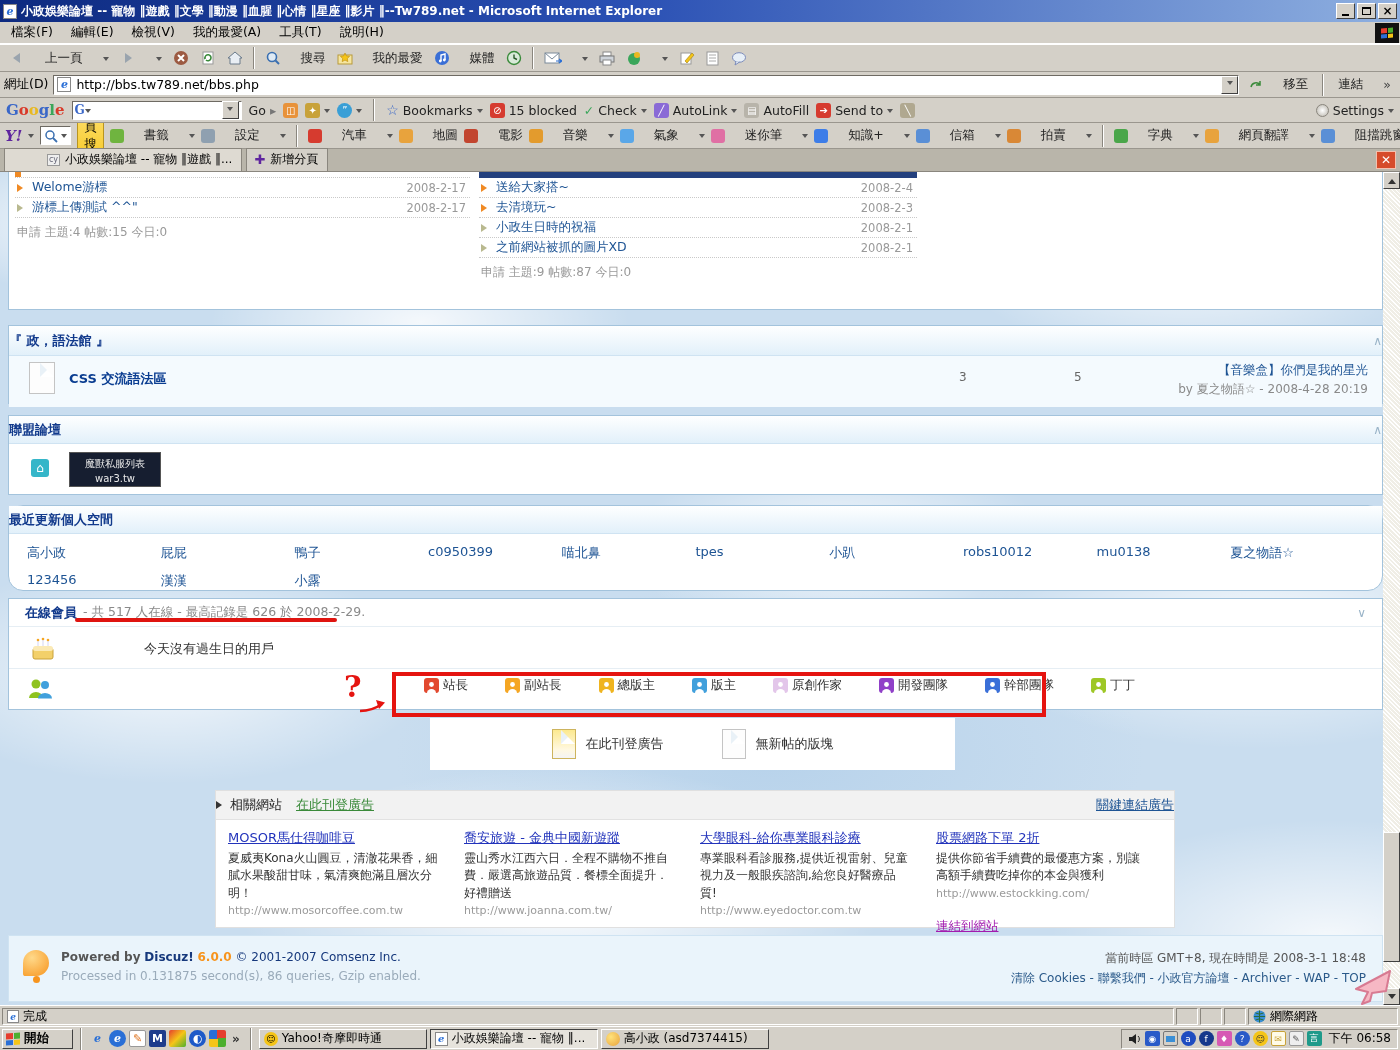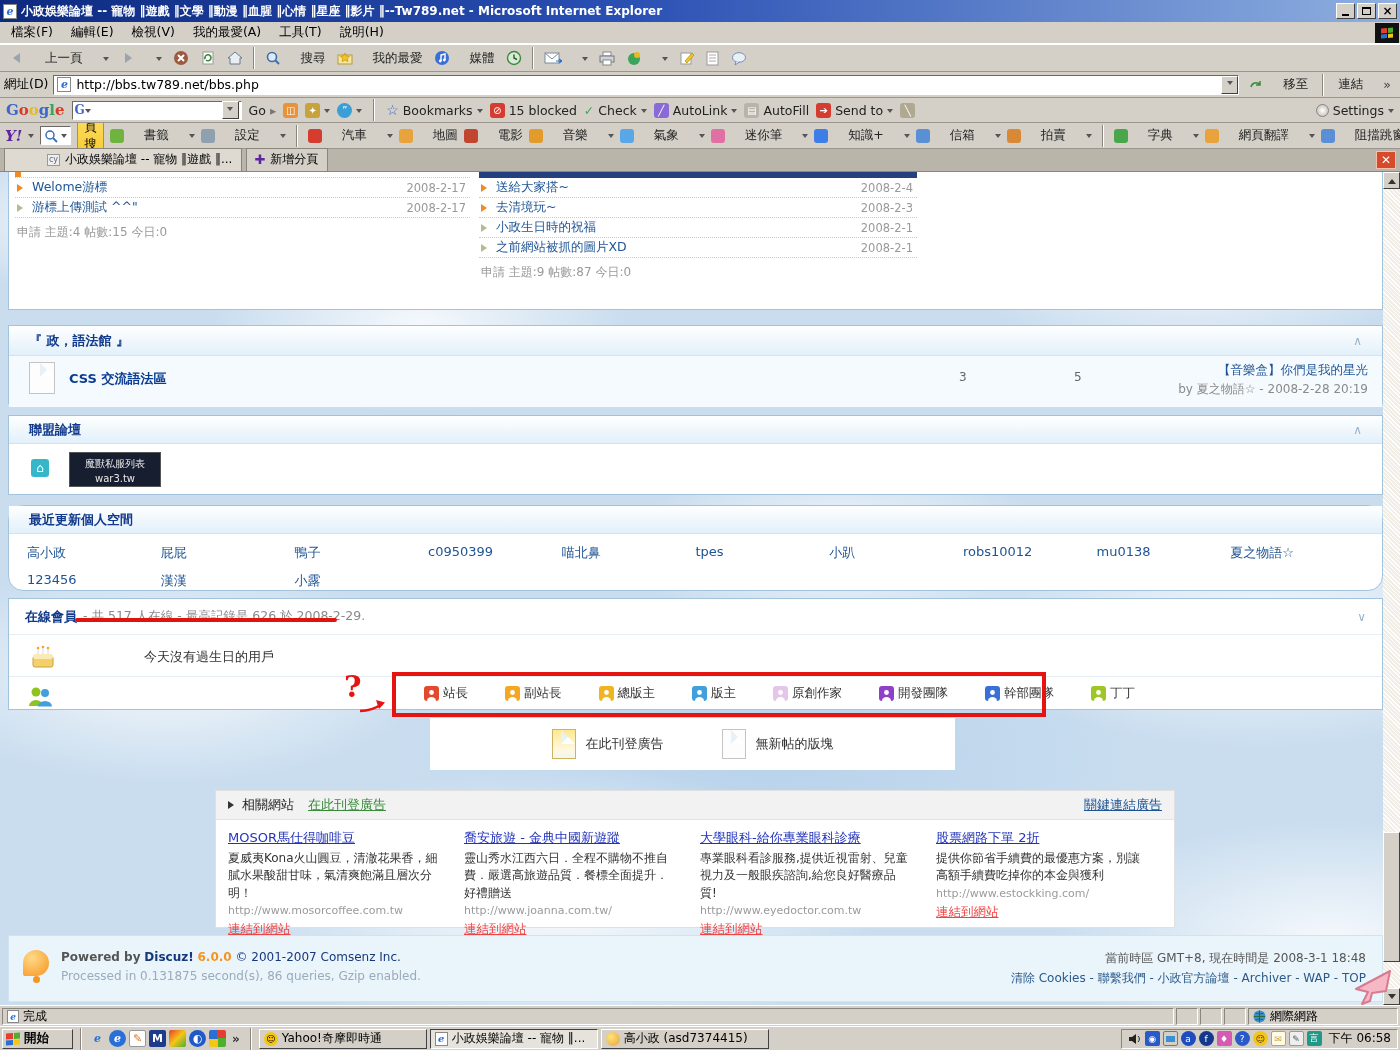--- a/index.html
+++ b/index.html
@@ -99,21 +99,21 @@
       radial-gradient(ellipse 340px 150px at 85% 10%, rgba(255,255,255,.85), rgba(255,255,255,0) 70%),
       radial-gradient(ellipse 300px 140px at 60% 45%, rgba(255,255,255,.75), rgba(255,255,255,0) 70%),
       radial-gradient(ellipse 380px 160px at 12% 60%, rgba(255,255,255,.8),  rgba(255,255,255,0) 70%),
       radial-gradient(ellipse 420px 170px at 90% 55%, rgba(255,255,255,.8),  rgba(255,255,255,0) 70%),
       radial-gradient(ellipse 460px 200px at 40% 88%, rgba(255,255,255,.85), rgba(255,255,255,0) 70%),
       radial-gradient(ellipse 400px 170px at 95% 92%, rgba(255,255,255,.8),  rgba(255,255,255,0) 70%),
       radial-gradient(ellipse 500px 230px at 55% 70%, rgba(176,206,233,.7),  rgba(176,206,233,0) 75%);
   }
   .panel { position:absolute; left:8px; width:1375px; background:#fff; border:1px solid #A3C3DC; }
   .panel, .panel * { box-sizing:border-box; }
-  .phead { height:30px; display:flex; align-items:center; padding:0 20px;
+  .phead { height:30px; display:flex; align-items:center; padding:0 0;
     background:linear-gradient(#feffff,#e2f0fa); border-bottom:1px solid #cfe3f2;
     color:#123a8c; font-weight:bold; font-size:13px; }
   .chev { margin-left:auto; color:#9ab4c8; font-size:12px; font-weight:normal; }
   .topic-row { height:20px; display:flex; align-items:center; border-bottom:1px dotted #c9c9c9; padding:0 4px 0 2px; }
   .bullet { width:0; height:0; border:4px solid transparent; border-left:6px solid #f08a24; margin-right:5px; }
   .topic-link { color:#1e5494; font-size:12.5px; }
   .topic-date { margin-left:auto; color:#999; font-size:11.5px; }
   .stats-line { color:#999; font-size:12px; padding:6px 2px; }
   .blue-link { color:#1e5494; }
   .page-icon { width:26px; height:32px; background:#fdfdfd; border:1px solid #c4c4c4; position:relative; }
@@ -121,26 +121,26 @@
     border-color:#e9f1f7 #fff #fff #e9f1f7; width:0; height:0; border-right-color:transparent; border-top-color:transparent; }
   .page-icon.yellow { background:linear-gradient(#fce98f,#fff8e0 70%,#f4f4f4); border-color:#cdb45e; }
   .legend-item { display:flex; align-items:center; gap:4px; font-size:12.5px; color:#333;padding-left:11px; }
   .person { width:15px; height:15px; border-radius:3px; display:inline-flex; align-items:flex-end; justify-content:center; }
   .anno { position:absolute; z-index:60; }
   .names-grid { display:grid; grid-template-columns:repeat(10,1fr); row-gap:10px; padding:10px 18px; }
   .names-grid span { color:#1e5494; font-size:13px; }
 
   
   #ads-head { height:29px; background:#f2f2f2; border-bottom:1px solid #e2e2e2;
-    display:flex; align-items:center; padding:0 12px; gap:14px; font-size:13px; }
+    display:flex; align-items:center; padding:0 0; gap:14px; font-size:13px; }
   .ad-col { width:236px; padding:9px 14px 0 12px; }
   .ad-title { color:#2233bb; text-decoration:underline; font-size:13px; display:block; margin-bottom:3px; }
   .ad-desc { color:#333; font-size:12px; line-height:1.45; }
   .ad-url { color:#9a9a9a; font-size:11px; margin-top:2px; }
-  .ad-link { color:#ef4444; text-decoration:underline; font-size:12.5px; display:inline-block; margin-top:4px; }
+  .ad-link { color:#a21caf; text-decoration:underline; font-size:12.5px; display:inline-block; margin-top:18px; }
 
   
   #footer { background:#eaf4fb; border:1px solid #cfe3f2; }
 
   
   #scrollbar { position:absolute; right:0; top:0; width:17px; height:833px; background:#f0eee6;
     background-image:repeating-linear-gradient(45deg,#fff 0 1px,transparent 1px 3px); }
   .sb-btn { position:absolute; left:0; width:17px; height:17px; background:#D4D0C8;
     border:1px solid; border-color:#fff #404040 #404040 #fff; display:flex; align-items:center; justify-content:center; }
   .tri-up { width:0;height:0;border:4px solid transparent;border-bottom:5px solid #333; margin-top:-3px;}
@@ -541,21 +541,21 @@
       <span>『 政，語法館 』</span>
       <span class="chev">∧</span>
     </div>
     <div style="position:relative;height:51px;background:#f4fafe;">
       <span class="page-icon" style="position:absolute;left:20px;top:6px;"></span>
       <span style="position:absolute;left:60px;top:14px;font-weight:bold;font-size:13px;color:#0a3d91;">CSS 交流語法區</span>
       <span style="position:absolute;left:950px;top:14px;color:#666;">3</span>
       <span style="position:absolute;left:1065px;top:14px;color:#666;">5</span>
       <span style="position:absolute;right:14px;top:4px;text-align:right;line-height:1.6;">
         <span class="blue-link" style="display:block;font-size:12.5px;">【音樂盒】你們是我的星光</span>
-        <span style="color:#8a8a8a;font-size:12px;">by 夏之物語☆ - 2008-2-28 20:19</span>
+        <span style="color:#8a8a8a;font-size:12px;">by 夏之物語☆ - 2008-4-28 20:19</span>
       </span>
     </div>
   </div>
 
   <div class="panel" style="top:243px;height:80px;">
     <div class="phead" style="height:28px">
       <span>聯盟論壇</span>
       <span class="chev">∧</span>
     </div>
     <div style="position:relative;height:50px;">
@@ -582,21 +582,21 @@
       <span>robs10012</span>
       <span>mu0138</span>
       <span>夏之物語☆</span>
       <span>123456</span>
       <span>漢漢</span>
       <span>小露</span>
     </div>
   </div>
 
   <div class="panel" style="top:426px;height:112px;">
-    <div style="display:flex;align-items:center;height:36px;padding:0 16px;border-bottom:1px solid #e6eef4;">
+    <div style="display:flex;align-items:center;height:28px;padding:0 16px;border-bottom:1px solid #e6eef4;">
       <span style="color:#123a8c;font-weight:bold;font-size:13px;">在線會員</span>
       <span style="color:#8a8a8a;font-size:12.5px;margin-left:6px;">- 共 517 人在線 - 最高記錄是 626 於 2008-2-29.</span>
       <span class="chev">∨</span>
     </div>
     <div style="position:relative;height:42px;border-bottom:1px solid #e6eef4;">
       <svg style="position:absolute;left:20px;top:7px;" width="28" height="28">
         <rect x="4" y="14" width="20" height="11" rx="2" fill="#f3d06a" stroke="#c9a23a"></rect>
         <rect x="4" y="12" width="20" height="5" rx="2.5" fill="#fbeab6"></rect>
         <path d="M9 12 v-5 M14 12 v-6 M19 12 v-5" stroke="#e8e8f8" stroke-width="1.8"></path>
         <circle cx="9" cy="6" r="1.3" fill="#f5a623"></circle>

